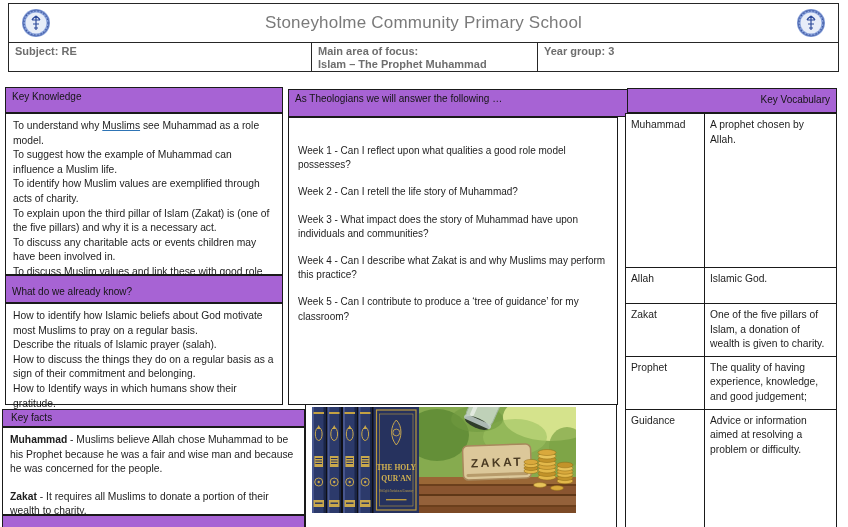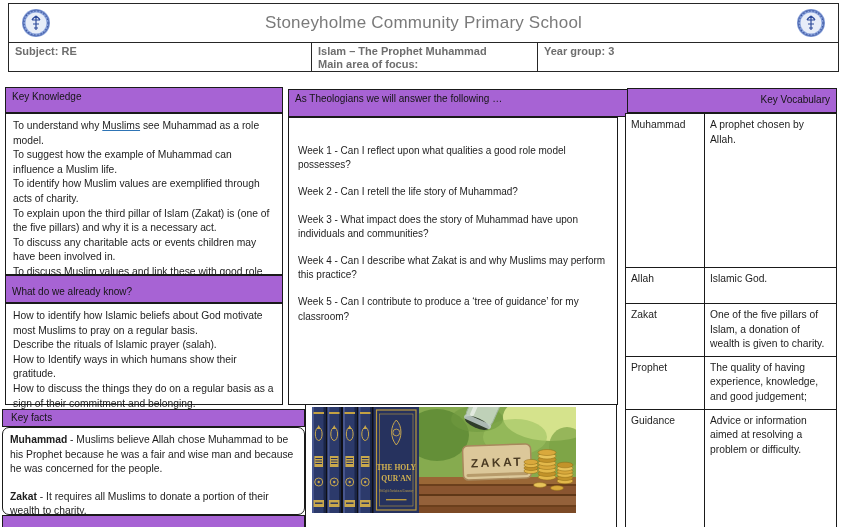--- a/index.html
+++ b/index.html
@@ -28,21 +28,21 @@
     font-size:10.3px; line-height:1.42; padding:5px 7px; color:#1d1d1d;
   }
   .box p { margin:0; }
   a.doc-link { color:#1d1d1d; text-decoration:underline; text-decoration-color:var(--link-blue,#2e74b5); }
   
   .kk-bar   { left:5px; top:87px;  width:278px; height:26px; }
   .kk-box   { left:5px; top:113px; width:278px; height:162px; }
   .ak-bar   { left:5px; top:275px; width:278px; height:28px; padding-top:10px; }
   .ak-box   { left:5px; top:303px; width:278px; height:102px; }
   .kf-bar   { left:2px; top:409px; width:303px; height:18px; padding:2px 8px; }
-  .kf-box   { left:2px; top:427px; width:303px; height:88px;border-radius:7px; }
+  .kf-box   { left:2px; top:427px; width:303px; height:88px; }
   .kf-box p { margin-bottom:13px; }
   .kf-box b { font-weight:bold; }
   .cut-bar  { left:2px; top:515px; width:303px; height:12px; border-bottom:none; }
   
   .theo-bar { left:288px; top:89px;  width:362px; height:28px; }
   .theo-box { left:288px; top:117px; width:330px; height:288px; font-size:10px; padding:6px 9px; }
   .theo-box p { margin-bottom:13px; }
   .theo-box p:first-child { margin-top:20px; }
   .img-cell { position:absolute; left:305px; top:405px; width:312px; height:122px; background:#fff;
               border-left:1.6px solid #1a1a1a; border-right:1.6px solid #1a1a1a; }
@@ -74,43 +74,43 @@
         <circle cx="15" cy="15" r="14" fill="#8ba4dc"></circle>
         <circle cx="15" cy="15" r="13" fill="none" stroke="#5a74b8" stroke-width="1"></circle>
         <circle cx="15" cy="15" r="10.5" fill="#e7edf8"></circle>
         <circle cx="15" cy="15" r="12" fill="none" stroke="#3b55a0" stroke-width="1.1" stroke-dasharray="1.4 1.8"></circle>
         <path d="M15 8 L15 22 M11 12 L19 12 M12 16 L18 16 M13 20 L17 20 M15 8 Q12 10 11 12 M15 8 Q18 10 19 12" fill="none" stroke="#2d4a9a" stroke-width="1.2"></path>
       </svg>
     </div>
     <div class="header-row2">
       <div class="hcell hcell1">Subject: RE</div>
       <div class="hcell hcell2">
+        <div>Main area of focus:</div>
         <div>Islam – The Prophet Muhammad</div>
-        <div>Main area of focus:</div>
       </div>
       <div class="hcell hcell3">Year group: 3</div>
     </div>
   </div>
 
   <div class="bar kk-bar">Key Knowledge</div>
   <div class="box kk-box">
     <p><span>To understand why </span><a href="#" class="doc-link">Muslims</a><span> see Muhammad as a role model.</span></p>
     <p>To suggest how the example of Muhammad can influence a Muslim life.</p>
     <p>To identify how Muslim values are exemplified through acts of charity.</p>
     <p>To explain upon the third pillar of Islam (Zakat) is (one of the five pillars) and why it is a necessary act.</p>
     <p>To discuss any charitable acts or events children may have been involved in.</p>
     <p>To discuss Muslim values and link these with good role models.</p>
   </div>
 
   <div class="bar ak-bar">What do we already know?</div>
   <div class="box ak-box">
     <p>How to identify how Islamic beliefs about God motivate most Muslims to pray on a regular basis.</p>
     <p>Describe the rituals of Islamic prayer (salah).</p>
+    <p>How to discuss the things they do on a regular basis as a sign of their commitment and belonging.</p>
     <p>How to Identify ways in which humans show their gratitude.</p>
-    <p>How to discuss the things they do on a regular basis as a sign of their commitment and belonging.</p>
   </div>
 
   <div class="bar kf-bar">Key facts</div>
   <div class="box kf-box">
     <p><b>Muhammad</b><span> - Muslims believe Allah chose Muhammad to be his Prophet because he was a fair and wise man and because he was concerned for the people.</span></p>
     <p><b>Zakat</b><span> - It requires all Muslims to donate a portion of their wealth to charity.</span></p>
   </div>
   <div class="bar cut-bar"></div>
 
   <div class="bar theo-bar">As Theologians we will answer the following …</div>

